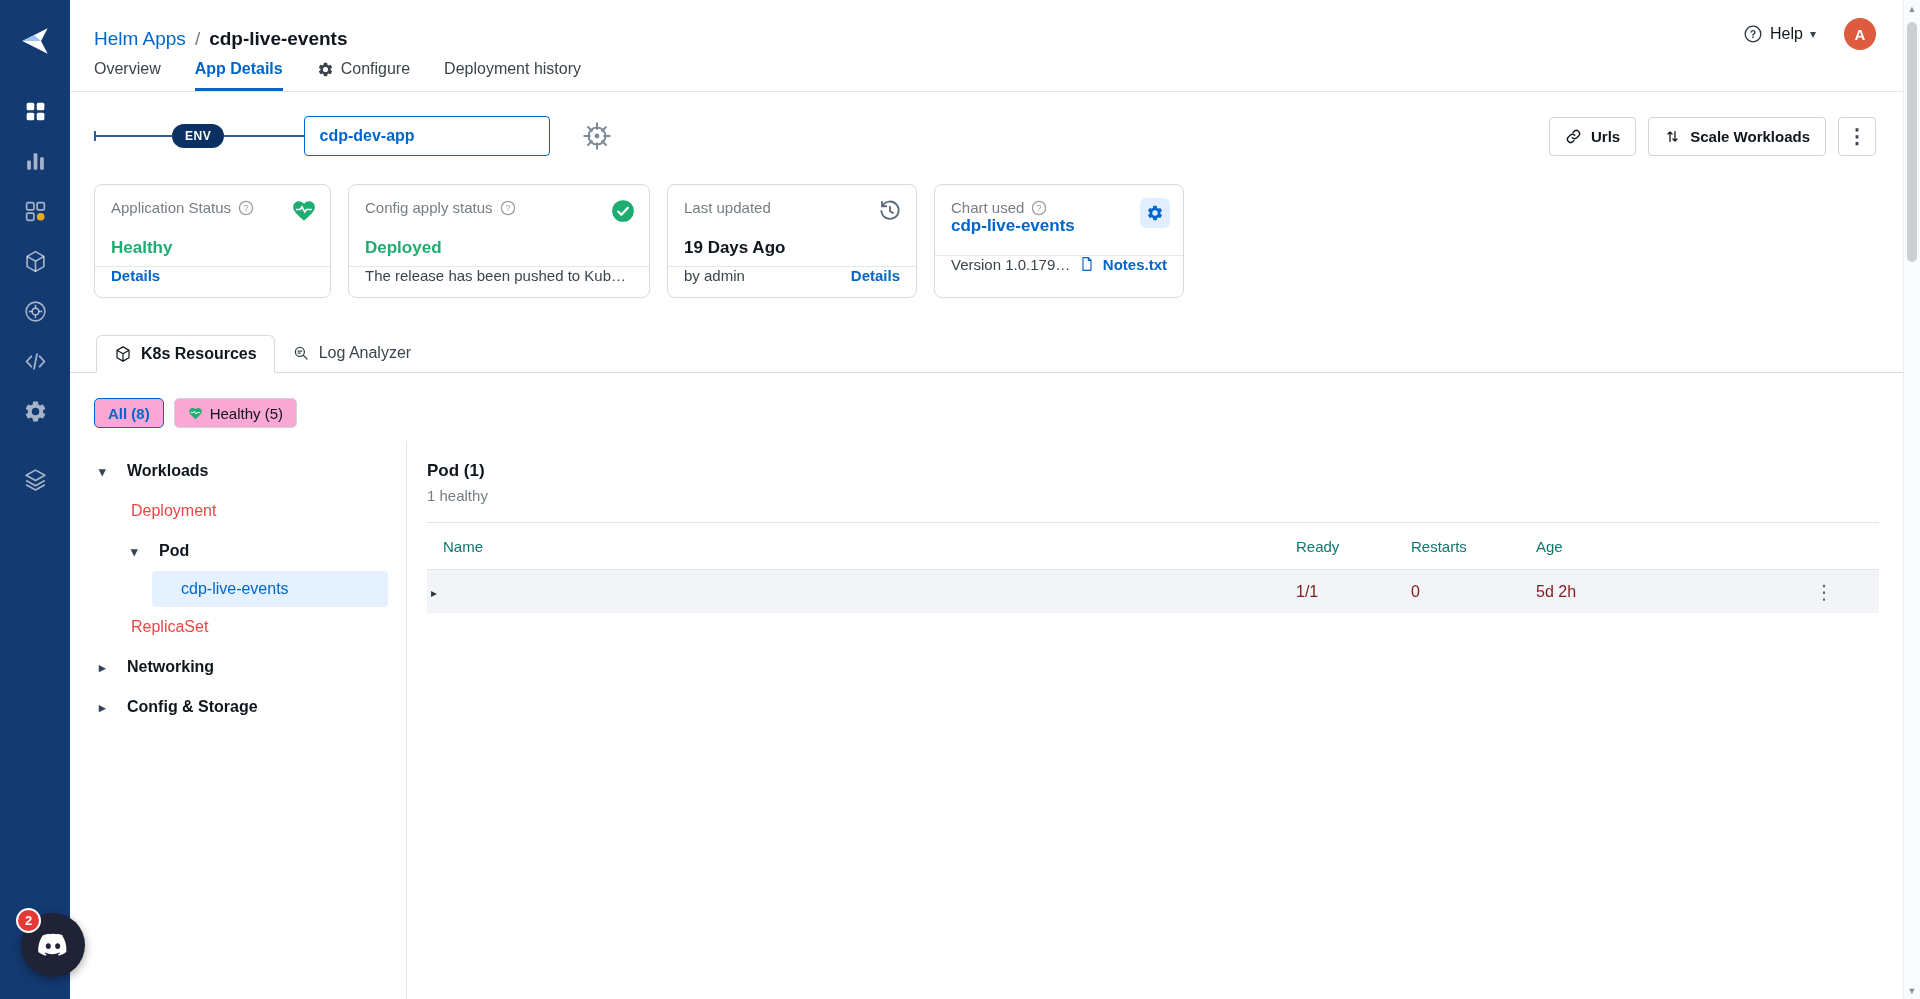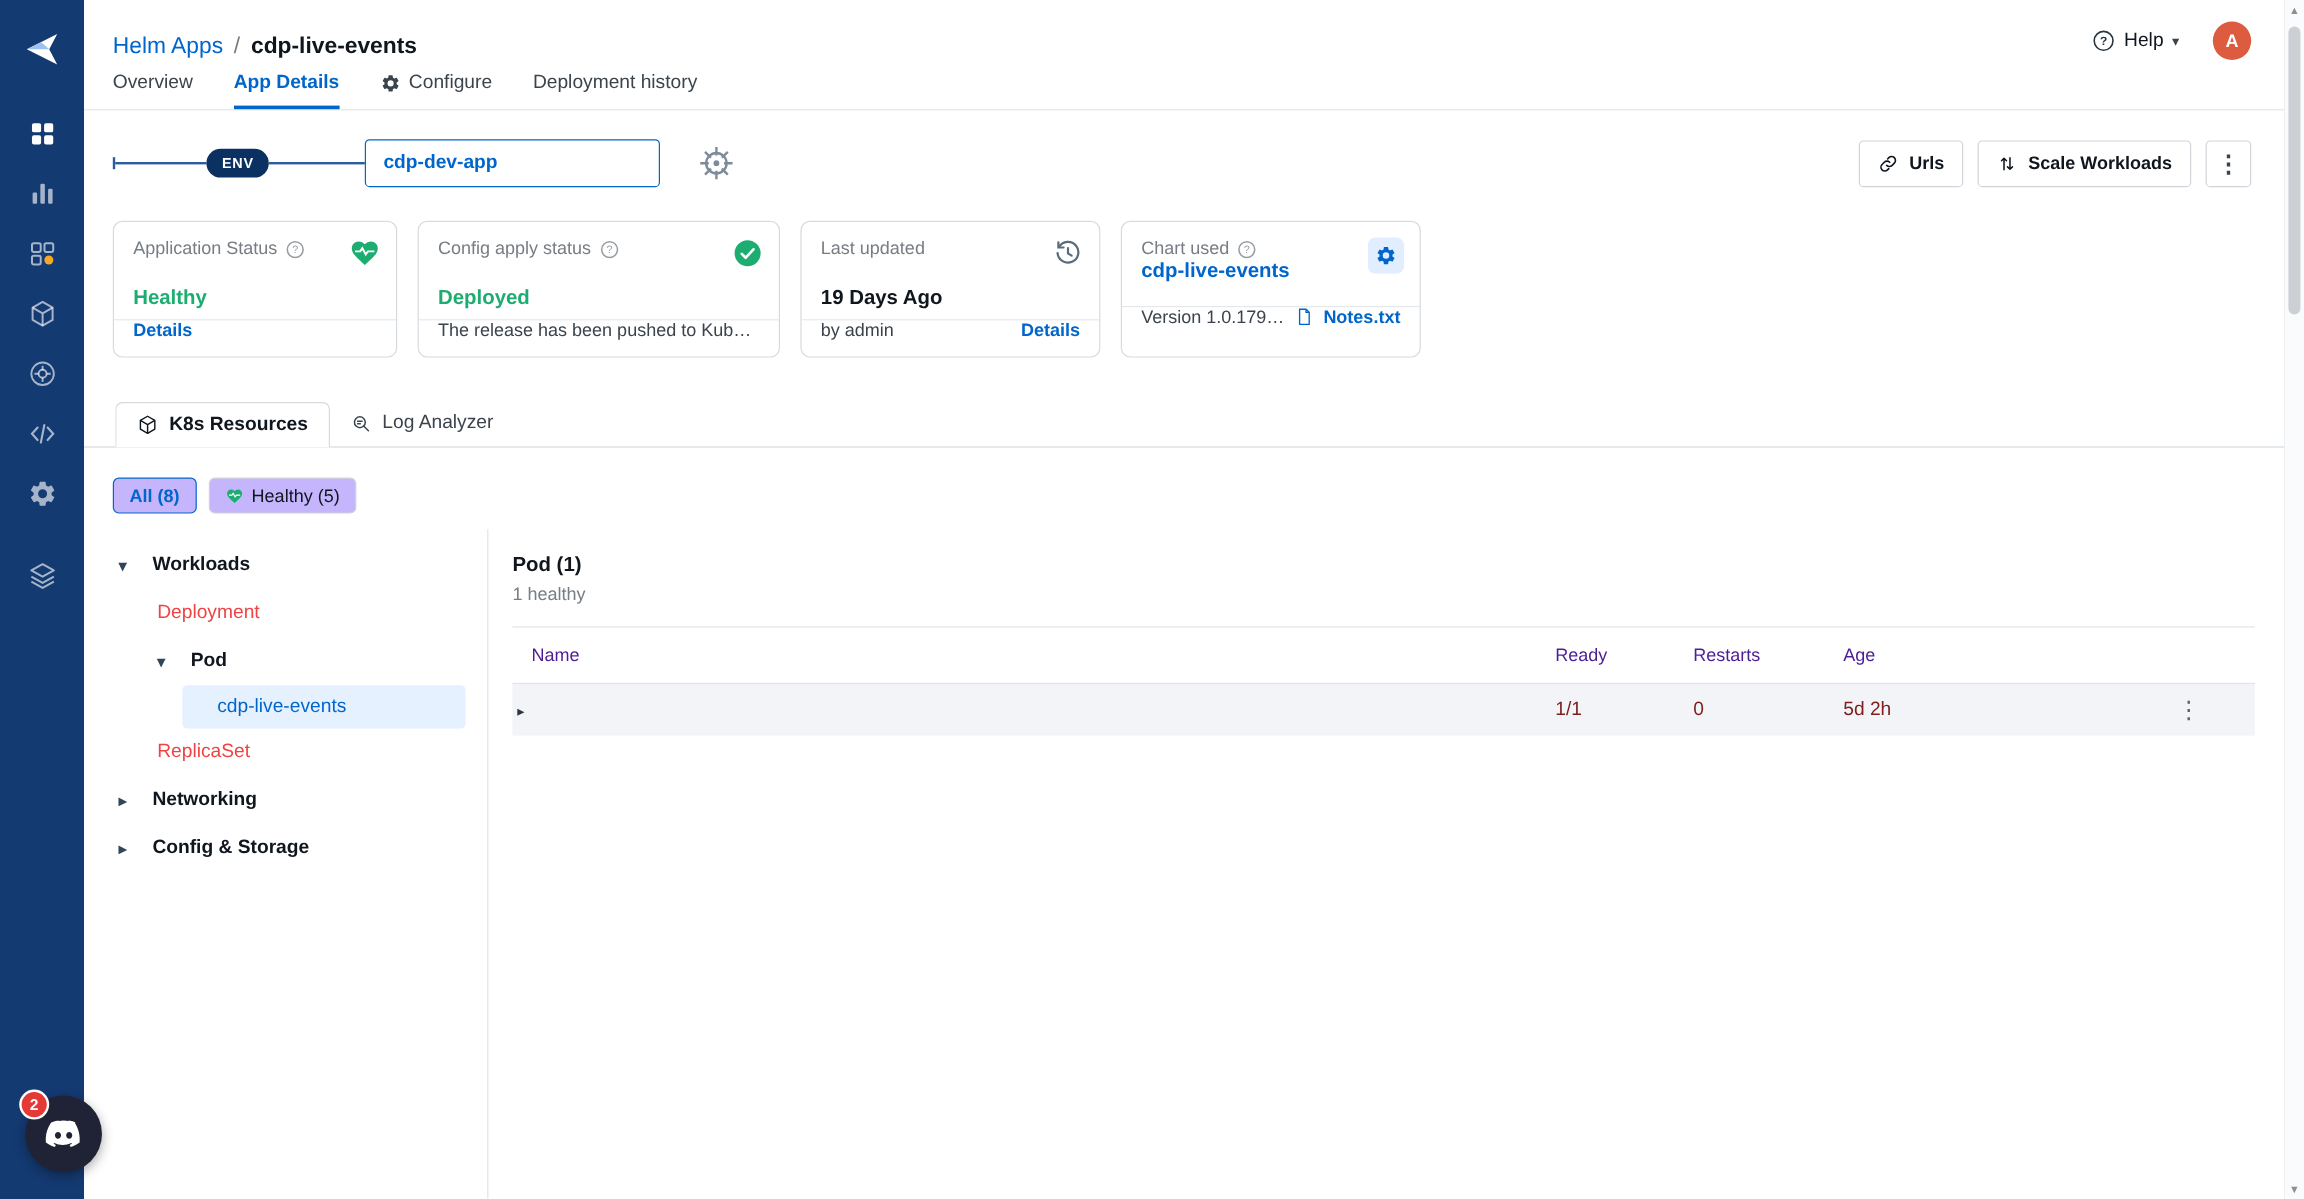--- a/index.html
+++ b/index.html
@@ -84,42 +84,42 @@
   .rtabs{display:flex;align-items:flex-end;margin-top:36px;padding:0 44px 0 26px;border-bottom:1px solid #d6dbe0}
   .rtab{display:inline-flex;align-items:center;gap:9px;height:38px;padding:0 17px;font-size:16px;
     color:#3b444c;cursor:pointer;background:transparent;border:none;font-family:"Liberation Sans",sans-serif}
   .rtab svg{width:18px;height:18px}
   .rtab.active{background:#fff;border:1px solid #d6dbe0;border-bottom:1px solid #fff;margin-bottom:-1px;
     border-radius:6px 6px 0 0;font-weight:700;color:#10161d}
 
   
   .filters{display:flex;gap:10px;margin-top:25px;padding:0 44px 0 24px}
   .chip{display:inline-flex;align-items:center;gap:7px;height:30px;padding:0 13px;border-radius:5px;
-    font-size:15px;cursor:pointer;border:1px solid #d0d4d9;color:#10161d;background:#c4b5fd;
+    font-size:15px;cursor:pointer;border:1px solid #d0d4d9;color:#10161d;background:#f9a8d4;
     font-family:"Liberation Sans",sans-serif}
   .chip.active{border-color:#06c;color:#06c;font-weight:700}
   .chip svg{width:15px;height:15px}
 
   
   .split{flex:1;display:flex;margin-top:13px;min-height:0}
   .tree{width:337px;border-right:1px solid #e0e4e8;padding-top:10px;flex:none}
   .tree-item{display:flex;align-items:center;height:40px;font-size:16px;color:#ef4444;cursor:pointer}
   .caret{width:28px;flex:none;font-size:13px;color:#30445a}
   .t-d0{padding-left:29px}
   .t-d1{padding-left:61px}
   .t-bold{font-weight:700;color:#10161d}
   .tree-item.selected{background:#e6f1ff;color:#06c;margin-left:82px;margin-right:18px;
     border-radius:4px;height:36px;padding-left:29px}
 
   .pod-panel{flex:1;padding:20px 41px 0 20px;min-width:0}
   .pod-title{font-size:17px;font-weight:700;color:#10161d}
   .pod-sub{font-size:15px;color:#767d84;margin-top:6px}
   .table{margin-top:18px}
   .thead,.trow{display:grid;grid-template-columns:1fr 115px 125px 255px 110px;align-items:center}
-  .thead{height:48px;border-top:1px solid #e0e4e8;border-bottom:1px solid #e0e4e8;color:#4c1d95;font-size:15px}
+  .thead{height:48px;border-top:1px solid #e0e4e8;border-bottom:1px solid #e0e4e8;color:#0f766e;font-size:15px}
   .th-name{padding-left:16px}
   .th-pad{padding-left:22px}
   .trow{background:#f2f4f7}
   .name-cell{display:flex;align-items:flex-start;padding:13px 0 13px 4px}
   .row-caret{width:22px;flex:none;padding-top:3px;font-size:12px;color:#2b3640;cursor:pointer}
   .name-main{display:flex;flex-direction:column;gap:7px;min-width:0}
   .name-line{display:flex;align-items:center;gap:9px;flex-wrap:nowrap}
   .pod-name{font-size:16px;color:#10161d;white-space:nowrap}
   .copy-btn{color:#767d84;cursor:pointer}
   .copy-btn svg{width:16px;height:16px}

